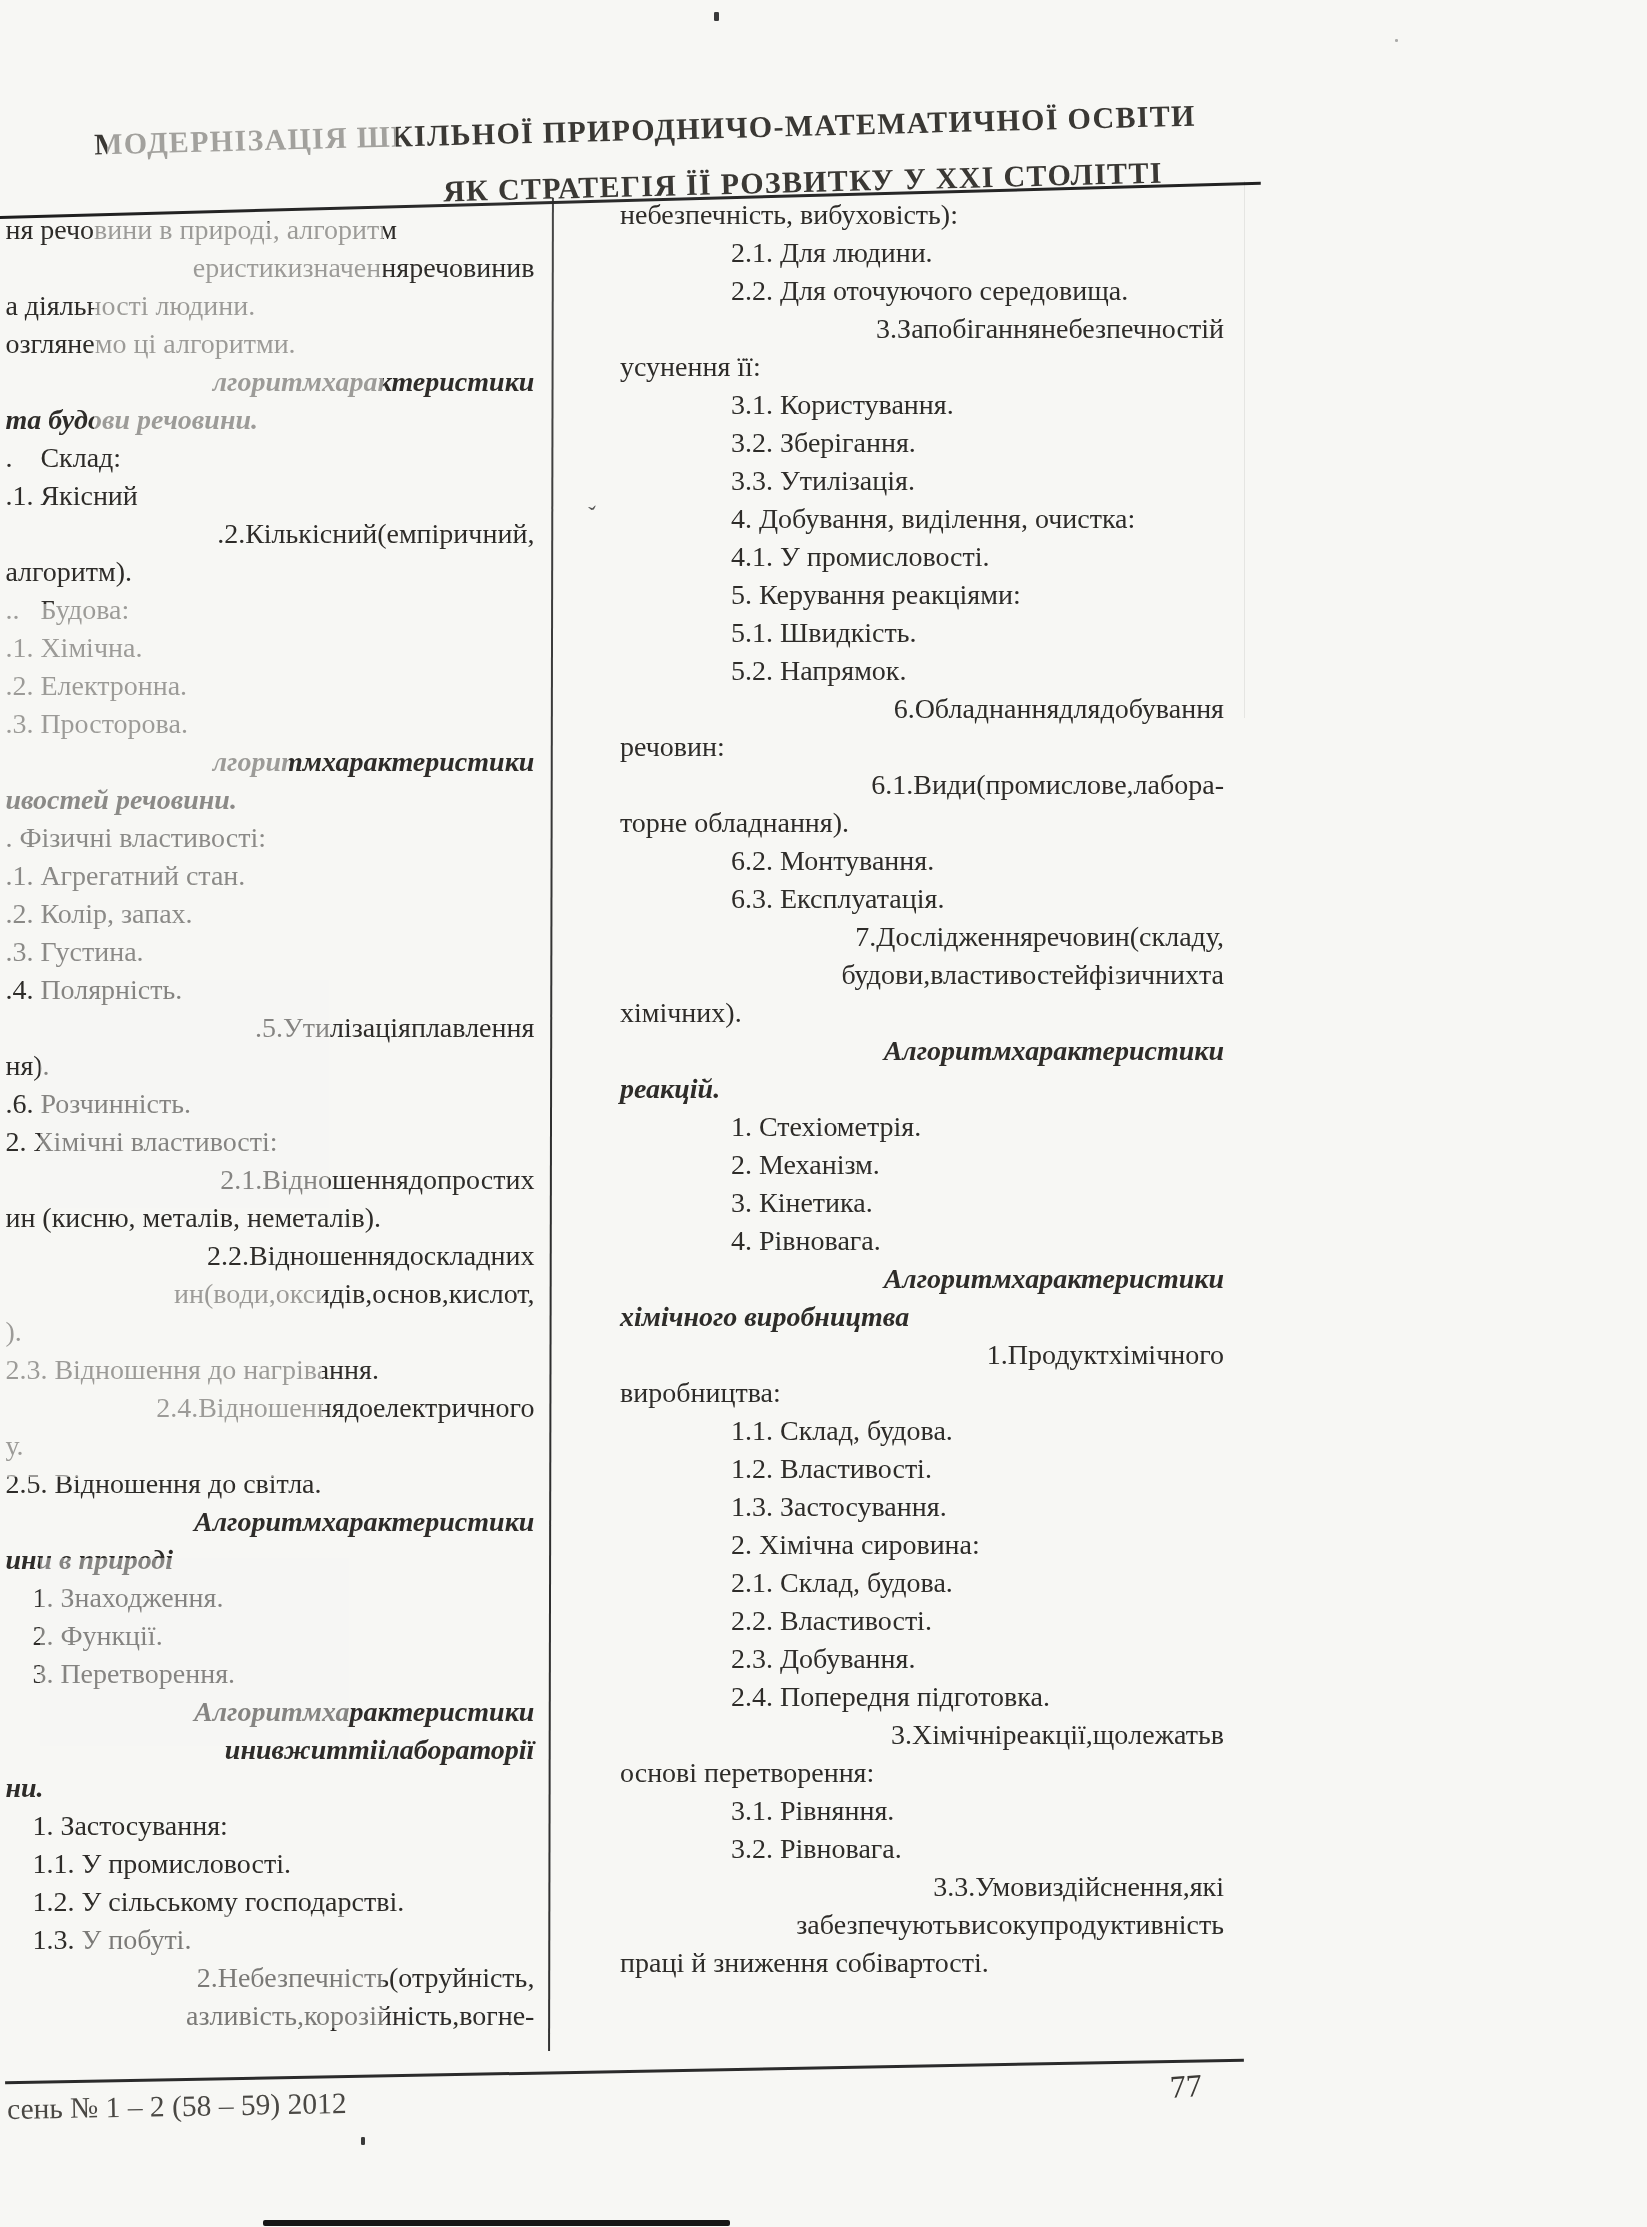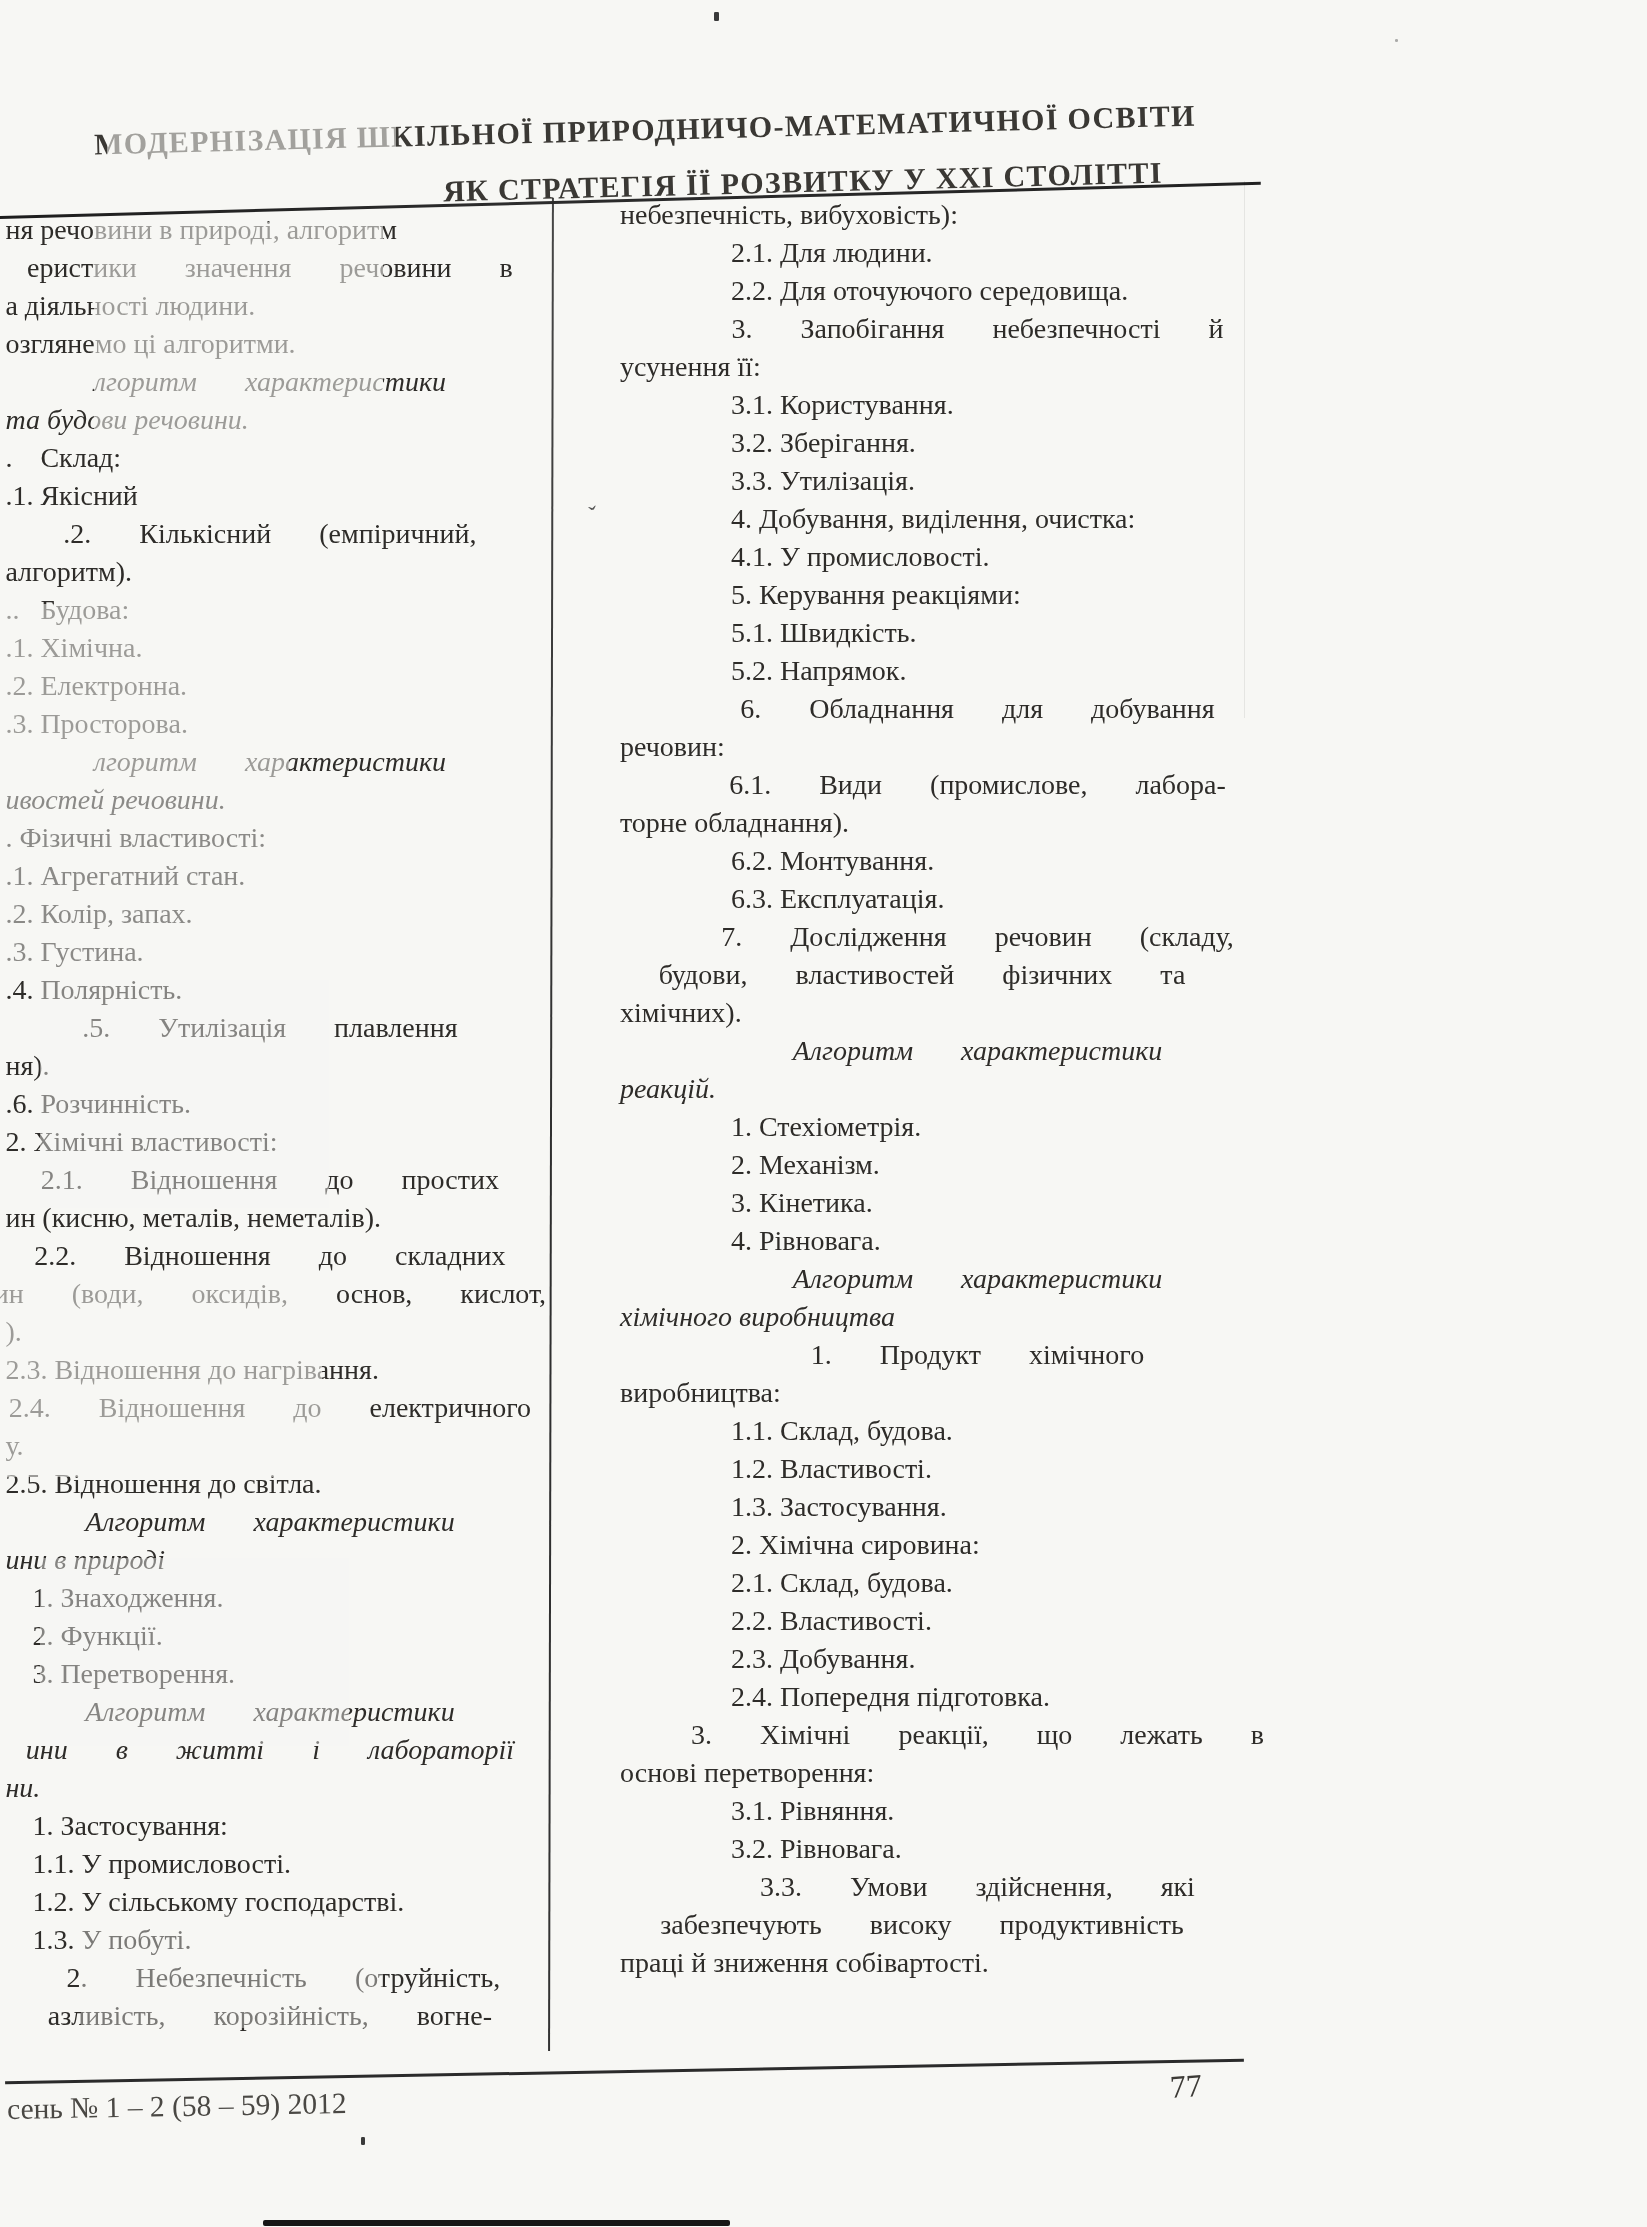--- a/index.html
+++ b/index.html
@@ -24,22 +24,22 @@
     transform:rotate(.12deg);}
   .page-edge-line{position:absolute;left:1244px;top:181px;width:1.3px;height:537px;background:rgba(0,0,0,.07);}
   
   .col{position:absolute;font-size:28px;}
   .col .line{height:38px;line-height:38px;white-space:pre;}
   .col-left{left:5.4px;top:211px;width:529px;}
   .col-right{left:620px;top:196px;width:604px;}
   .col-right .line{height:38px;line-height:38px;}
   .col-left .line.ind{padding-left:27px;}
   .col-right .line.ind{padding-left:111px;}
-  .line.bi{font-weight:normal;font-style:italic;}
-  .line.spread{display:flex;justify-content:center;gap:48px;}
+  .line.bi{font-weight:bold;font-style:italic;}
+  .line.spread{display:flex;justify-content:flex-end;}
   .line.spread span{white-space:pre;}
   
   .issue{position:absolute;left:6.7px;top:2090px;font-size:29.5px;color:#4a4844;
     transform:rotate(-1deg);white-space:nowrap;}
   .pagenum{position:absolute;left:1170px;top:2068px;font-size:32px;color:#3c3a36;
     transform:rotate(-4deg);}
   
   .fade{position:absolute;background:rgba(247,247,244,.55);pointer-events:none;}
   .speck{position:absolute;background:#3a3a3a;border-radius:1.3px;}
   .artifact-bar{position:absolute;left:263px;top:2220px;width:467px;height:6px;background:#161616;border-radius:2px;}

